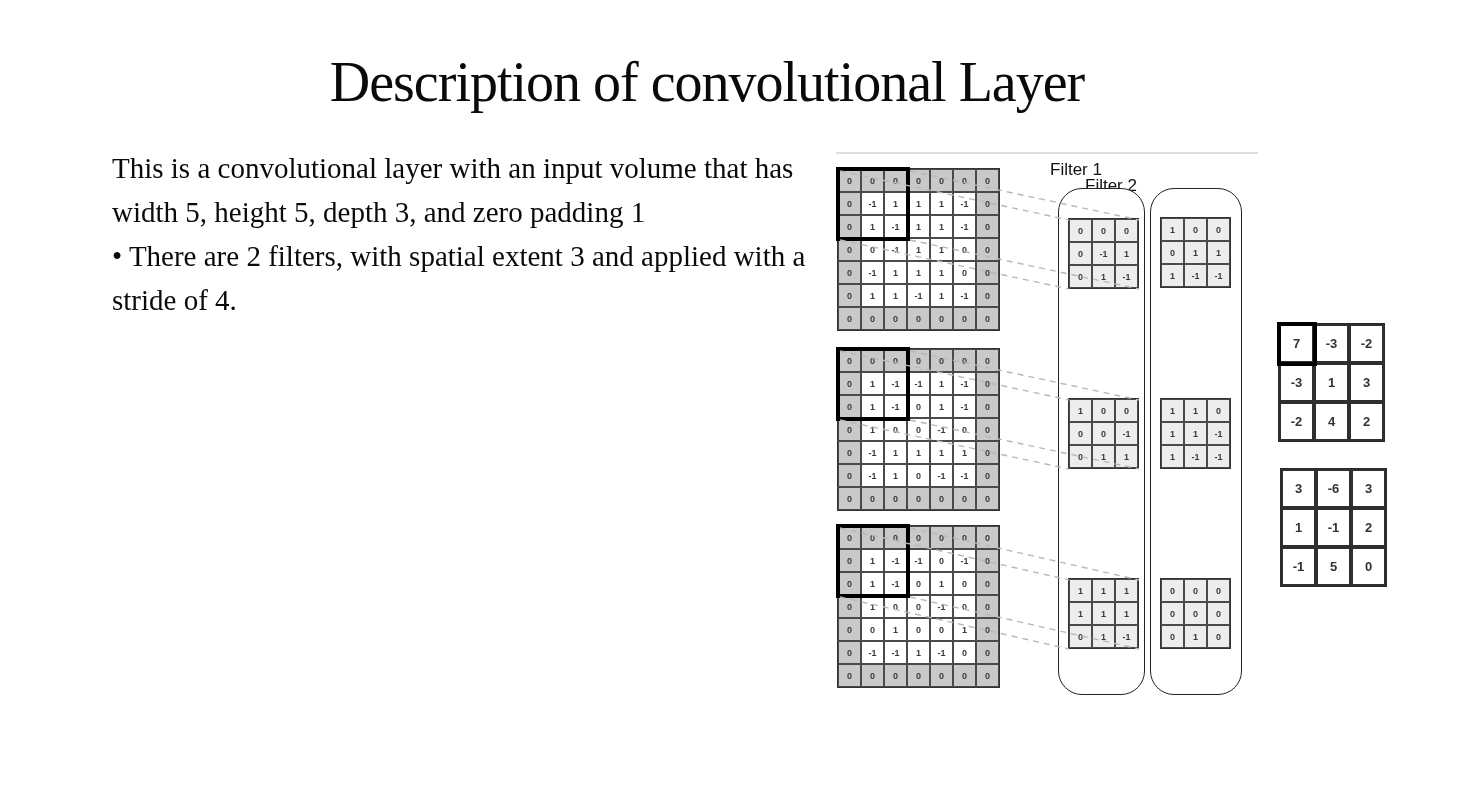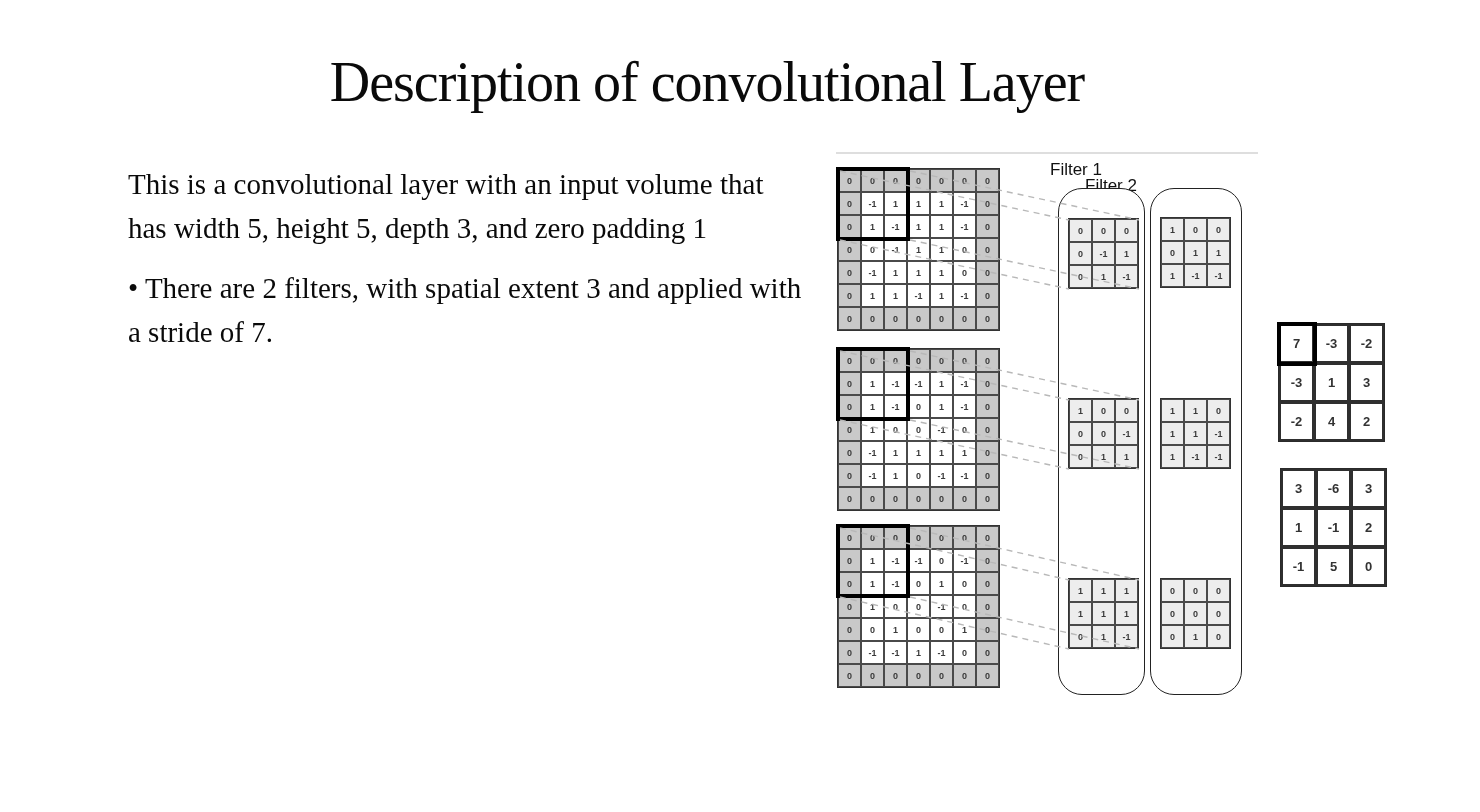--- a/index.html
+++ b/index.html
@@ -4,21 +4,21 @@
 <style>
   html,body{margin:0;padding:0;background:#fff;}
   .slide{position:relative;width:1414px;height:812px;background:#ffffff;overflow:hidden;
          font-family:"Liberation Serif", serif;color:#111;}
 
   .title{position:absolute;left:0;top:50px;width:100%;text-align:center;
          font-size:56px;letter-spacing:-1px;font-weight:400;color:#0a0a0a;}
 
   .body-text{position:absolute;left:112px;top:146px;width:706px;
              font-size:29px;line-height:44px;color:#0a0a0a;}
-  .body-text p{margin:16px;}
+  .body-text p{margin:0;}
 
   
   .top-rule{position:absolute;left:836px;top:152px;width:422px;height:2px;background:#dedede;}
 
   .grid{position:absolute;display:grid;border:1.5px solid #333;background:#fff;}
   .grid .cell{box-sizing:border-box;border:1px solid var(--grid-line,#4a4a4a);
               display:flex;align-items:center;justify-content:center;
               font-family:"Liberation Sans", sans-serif;font-weight:bold;color:#3a3a3a;
               background:#fff;}
   .input-grid{grid-template-columns:repeat(7,23px);grid-template-rows:repeat(7,23px);}
@@ -46,21 +46,21 @@
 </style>
 </head>
 <body>
 
 <div class="slide">
 
   <div class="title">Description of convolutional Layer</div>
 
   <div class="body-text">
     <p>This is a convolutional layer with an input volume that has width 5, height 5, depth 3, and zero padding 1</p>
-    <p>• There are 2 filters, with spatial extent 3 and applied with a stride of 7.</p>
+    <p>• There are 2 filters, with spatial extent 3 and applied with a stride of 4.</p>
   </div>
 
   <div class="top-rule"></div>
 
   <div class="grid input-grid" style="left:837px;top:168px;">
     <div class="hl input"></div>
   <div class="cell pad">0</div>
       <div class="cell pad">0</div>
       <div class="cell pad">0</div>
       <div class="cell pad">0</div>

